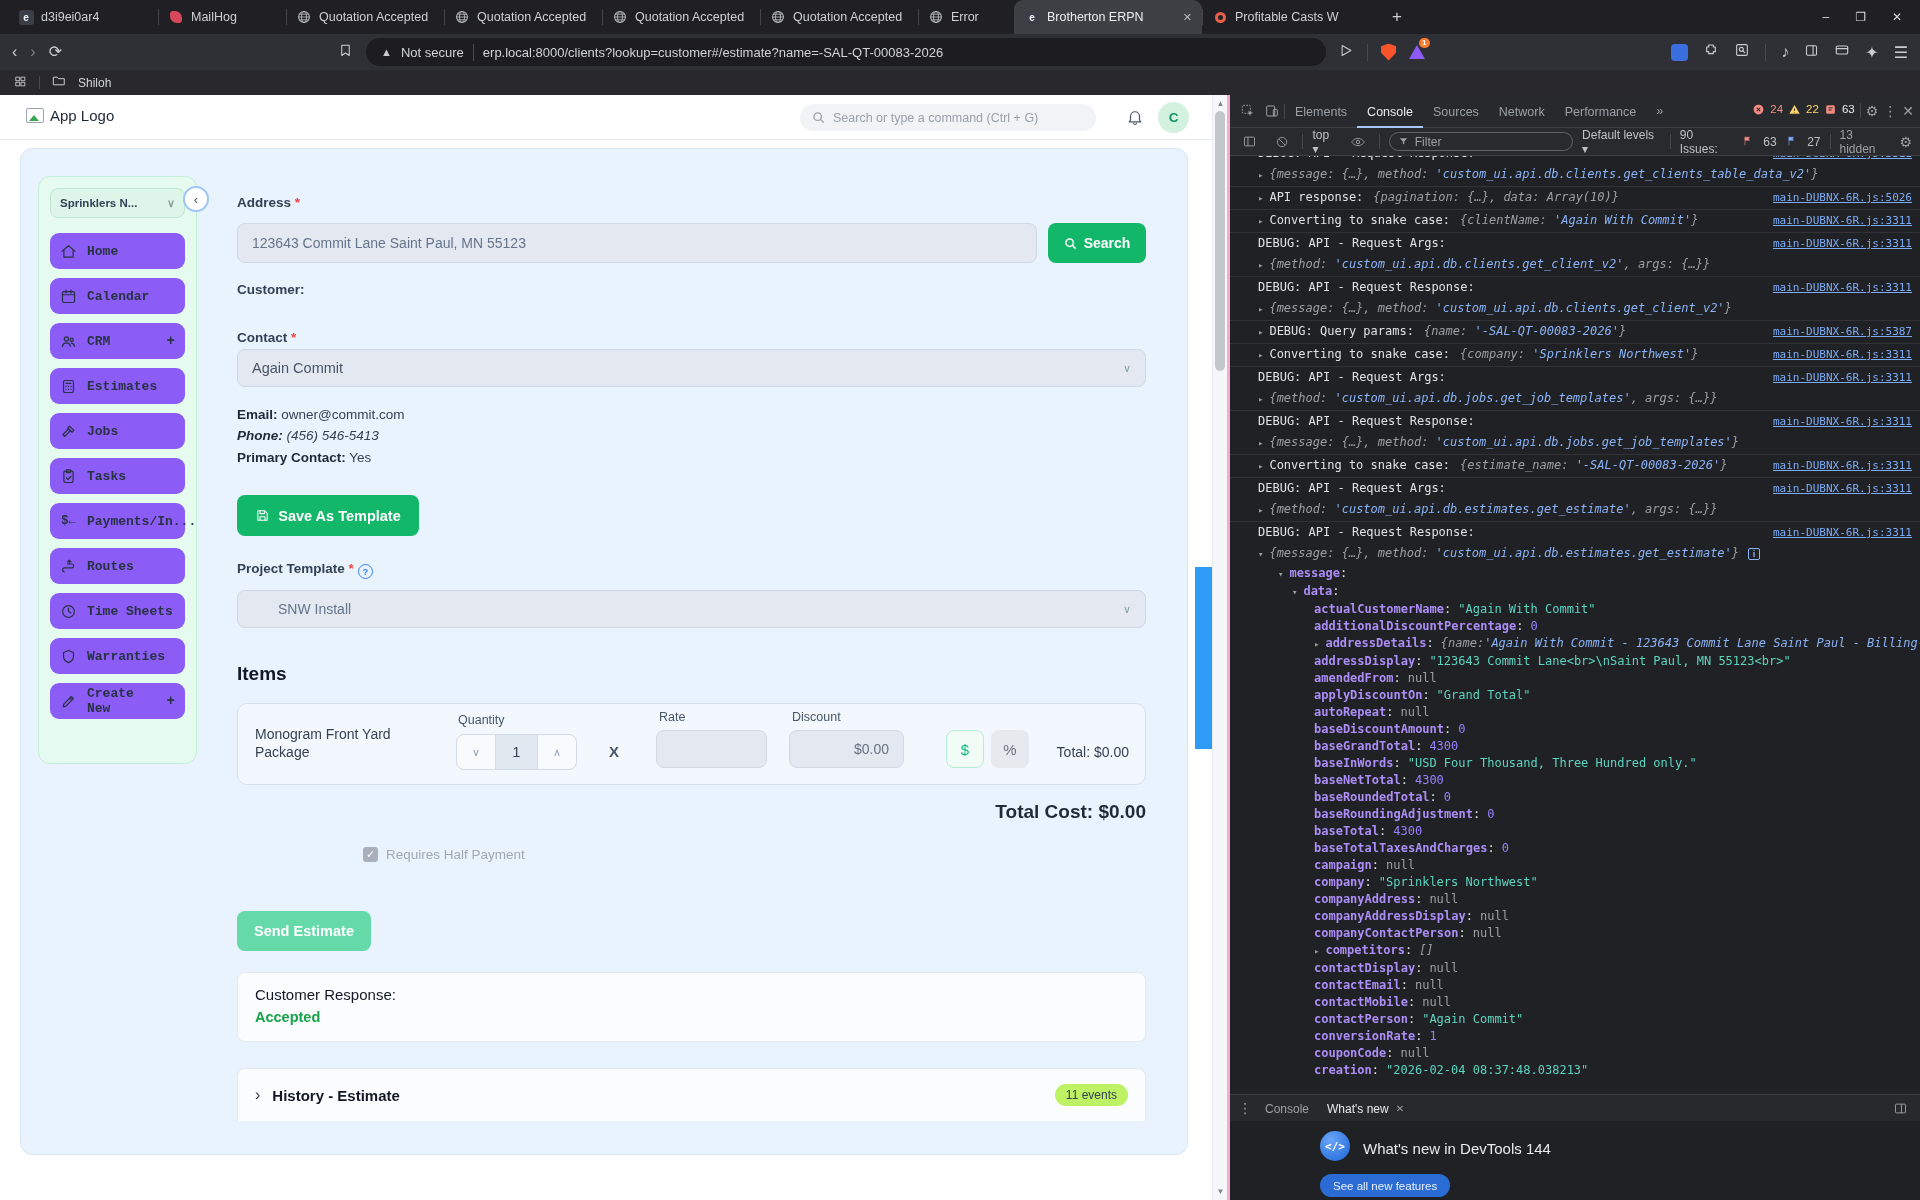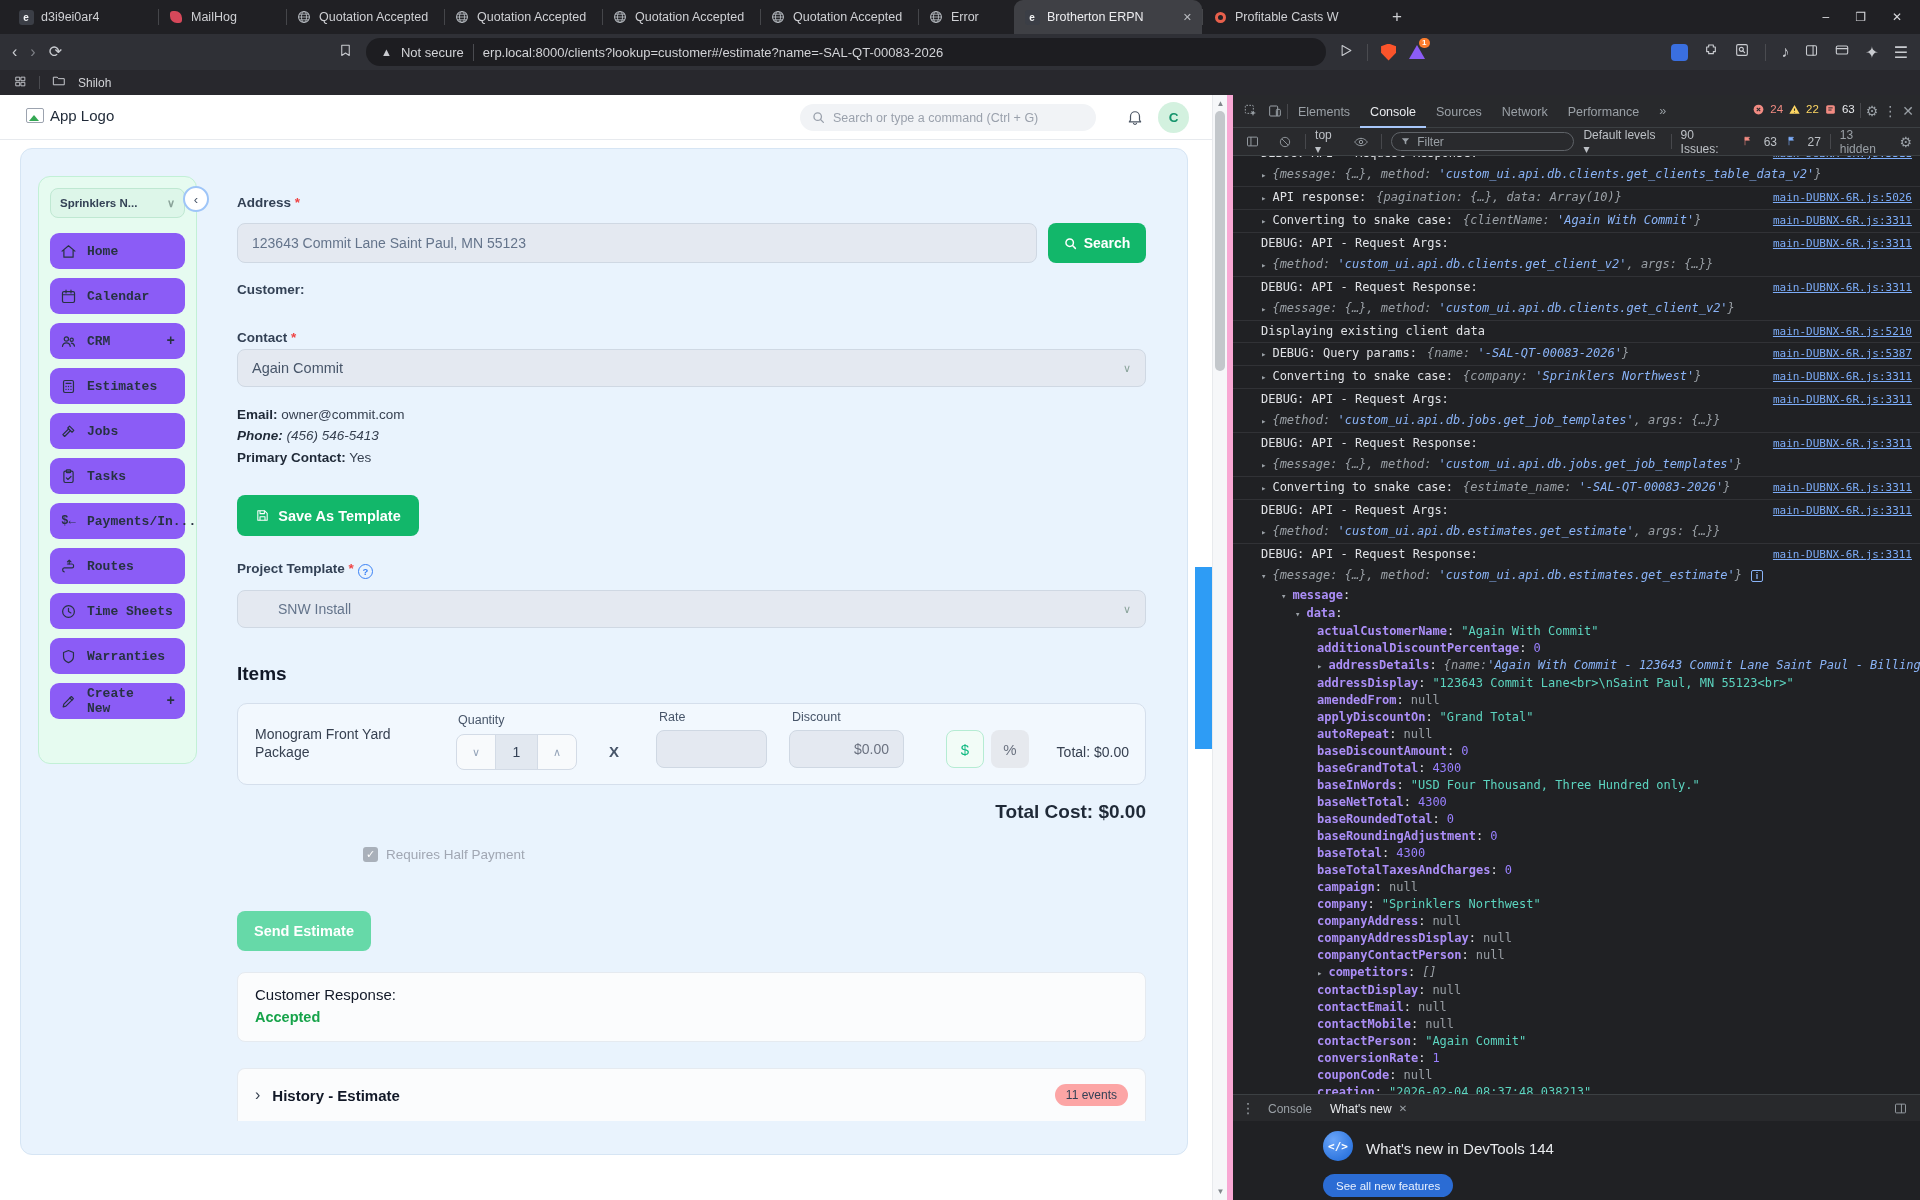--- a/index.html
+++ b/index.html
@@ -99,30 +99,30 @@
   .total-cost { position:absolute; right:0; top:652px; font-size:19px; font-weight:700; color:#1f2937; }
   .half-pay { position:absolute; left:126px; top:698px; display:flex; align-items:center; gap:8px; color:#a1a7b3; font-size:13.5px; }
   .cbox { width:15px; height:15px; border-radius:3px; background:#a9b0ba; color:#fff; font-size:11px; display:flex; align-items:center; justify-content:center; }
   .send-btn { position:absolute; left:0; top:762px; width:134px; height:40px; background:#66d9a8; border-radius:8px; color:#fff; font-size:14.5px; font-weight:600; display:flex; align-items:center; justify-content:center; }
   .resp-card { position:absolute; left:0; top:823px; width:909px; height:70px; background:#fbfcfd; border:1px solid #e5eaf0; border-radius:8px; padding:13px 17px; }
   .resp-lbl { font-size:15px; color:#111827; }
   .resp-val { font-size:14.5px; font-weight:700; color:#16a34a; margin-top:6px; }
   .hist-card { position:absolute; left:0; top:919px; width:909px; height:53px; background:#fbfcfd; border:1px solid #e5eaf0; border-radius:8px 8px 0 0; border-bottom:none; display:flex; align-items:center; padding:0 17px; gap:12px; }
   .hist-lbl { font-size:15px; font-weight:700; color:#111827; }
   .hist-chev { color:#374151; font-size:16px; }
-  .hist-badge { margin-left:auto; background:#fca5a5; color:#334155; font-size:12px; border-radius:11px; padding:4px 11px; }
+  .hist-badge { margin-left:auto; background:#bef264; color:#334155; font-size:12px; border-radius:11px; padding:4px 11px; }
 
   
   .pg-scrollbar { position:absolute; right:0; top:0; width:15px; height:100%; background:#f6f7f9; border-left:1px solid #e8eaed; }
   .pg-arrow { position:absolute; left:0; width:15px; text-align:center; color:#80868b; font-size:8px; }
   .pg-thumb { position:absolute; left:2px; top:16px; width:10px; height:260px; background:#c3c7cb; border-radius:6px; }
   .app-thumb { position:absolute; right:15px; top:472px; width:17px; height:182px; background:#2e9cf5; }
 
   
-  .devtools { flex:1; background:#202124; border-left:6px solid #f9a8d4; display:flex; flex-direction:column; min-width:0; color:#e8eaed; }
+  .devtools { flex:1; background:#202124; border-left:3px solid #f9a8d4; display:flex; flex-direction:column; min-width:0; color:#e8eaed; }
   .dt-tabbar { height:33px; background:#28292c; border-bottom:1px solid #3c4043; display:flex; align-items:center; padding:0 6px; flex:none; }
   .dt-ic { color:#9aa0a6; display:inline-flex; align-items:center; justify-content:center; width:24px; }
   .dt-ic svg { stroke:#9aa0a6; fill:none; stroke-width:1.5; }
   .dt-tab { padding:0 10px; height:33px; display:flex; align-items:center; font-size:12.5px; color:#9aa0a6; white-space:nowrap; }
   .dt-tab.active { color:#e8eaed; box-shadow:inset 0 -2px 0 #a8c7fa; }
   .dt-badges { margin-left:auto; display:flex; align-items:flex-start; gap:5px; font-size:11.5px; }
   .b-err { color:#f28b82; } .b-warn { color:#fdd663; }
   .bicon { width:13px; height:13px; display:inline-flex; }
   .dt-toolbar { height:28px; background:#292a2d; border-bottom:1px solid #3c4043; display:flex; align-items:center; gap:9px; padding:0 8px; font-size:12px; color:#bdc1c6; flex:none; }
   .sep-v { width:1px; height:15px; background:#47484c; }
@@ -656,24 +656,20 @@
           </div>
           <div class="crow sep">
             <span class="cplain">DEBUG: API - Request Response:</span>
             <span class="lnk">main-DUBNX-6R.js:3311</span>
           </div>
           <div class="crow">
             <span class="arr">▸</span>
             <span><span class="objp">{message: {…}, method: </span><span class="objs">'custom_ui.api.db.clients.get_client_v2'</span><span class="objp">}</span></span>
           </div>
           <div class="crow sep">
-            <span class="cplain">Displaying existing client data</span>
-            <span class="lnk">main-DUBNX-6R.js:5210</span>
-          </div>
-          <div class="crow sep">
             <span class="arr">▸</span>
             <span class="cplain">DEBUG: Query params:</span>
             <span><span class="objp">{name: </span><span class="objs">'-SAL-QT-00083-2026'</span><span class="objp">}</span></span>
             <span class="lnk">main-DUBNX-6R.js:5387</span>
           </div>
           <div class="crow sep">
             <span class="arr">▸</span>
             <span class="cplain">Converting to snake case:</span>
             <span><span class="objp">{company: </span><span class="objs">'Sprinklers Northwest'</span><span class="objp">}</span></span>
             <span class="lnk">main-DUBNX-6R.js:3311</span>

